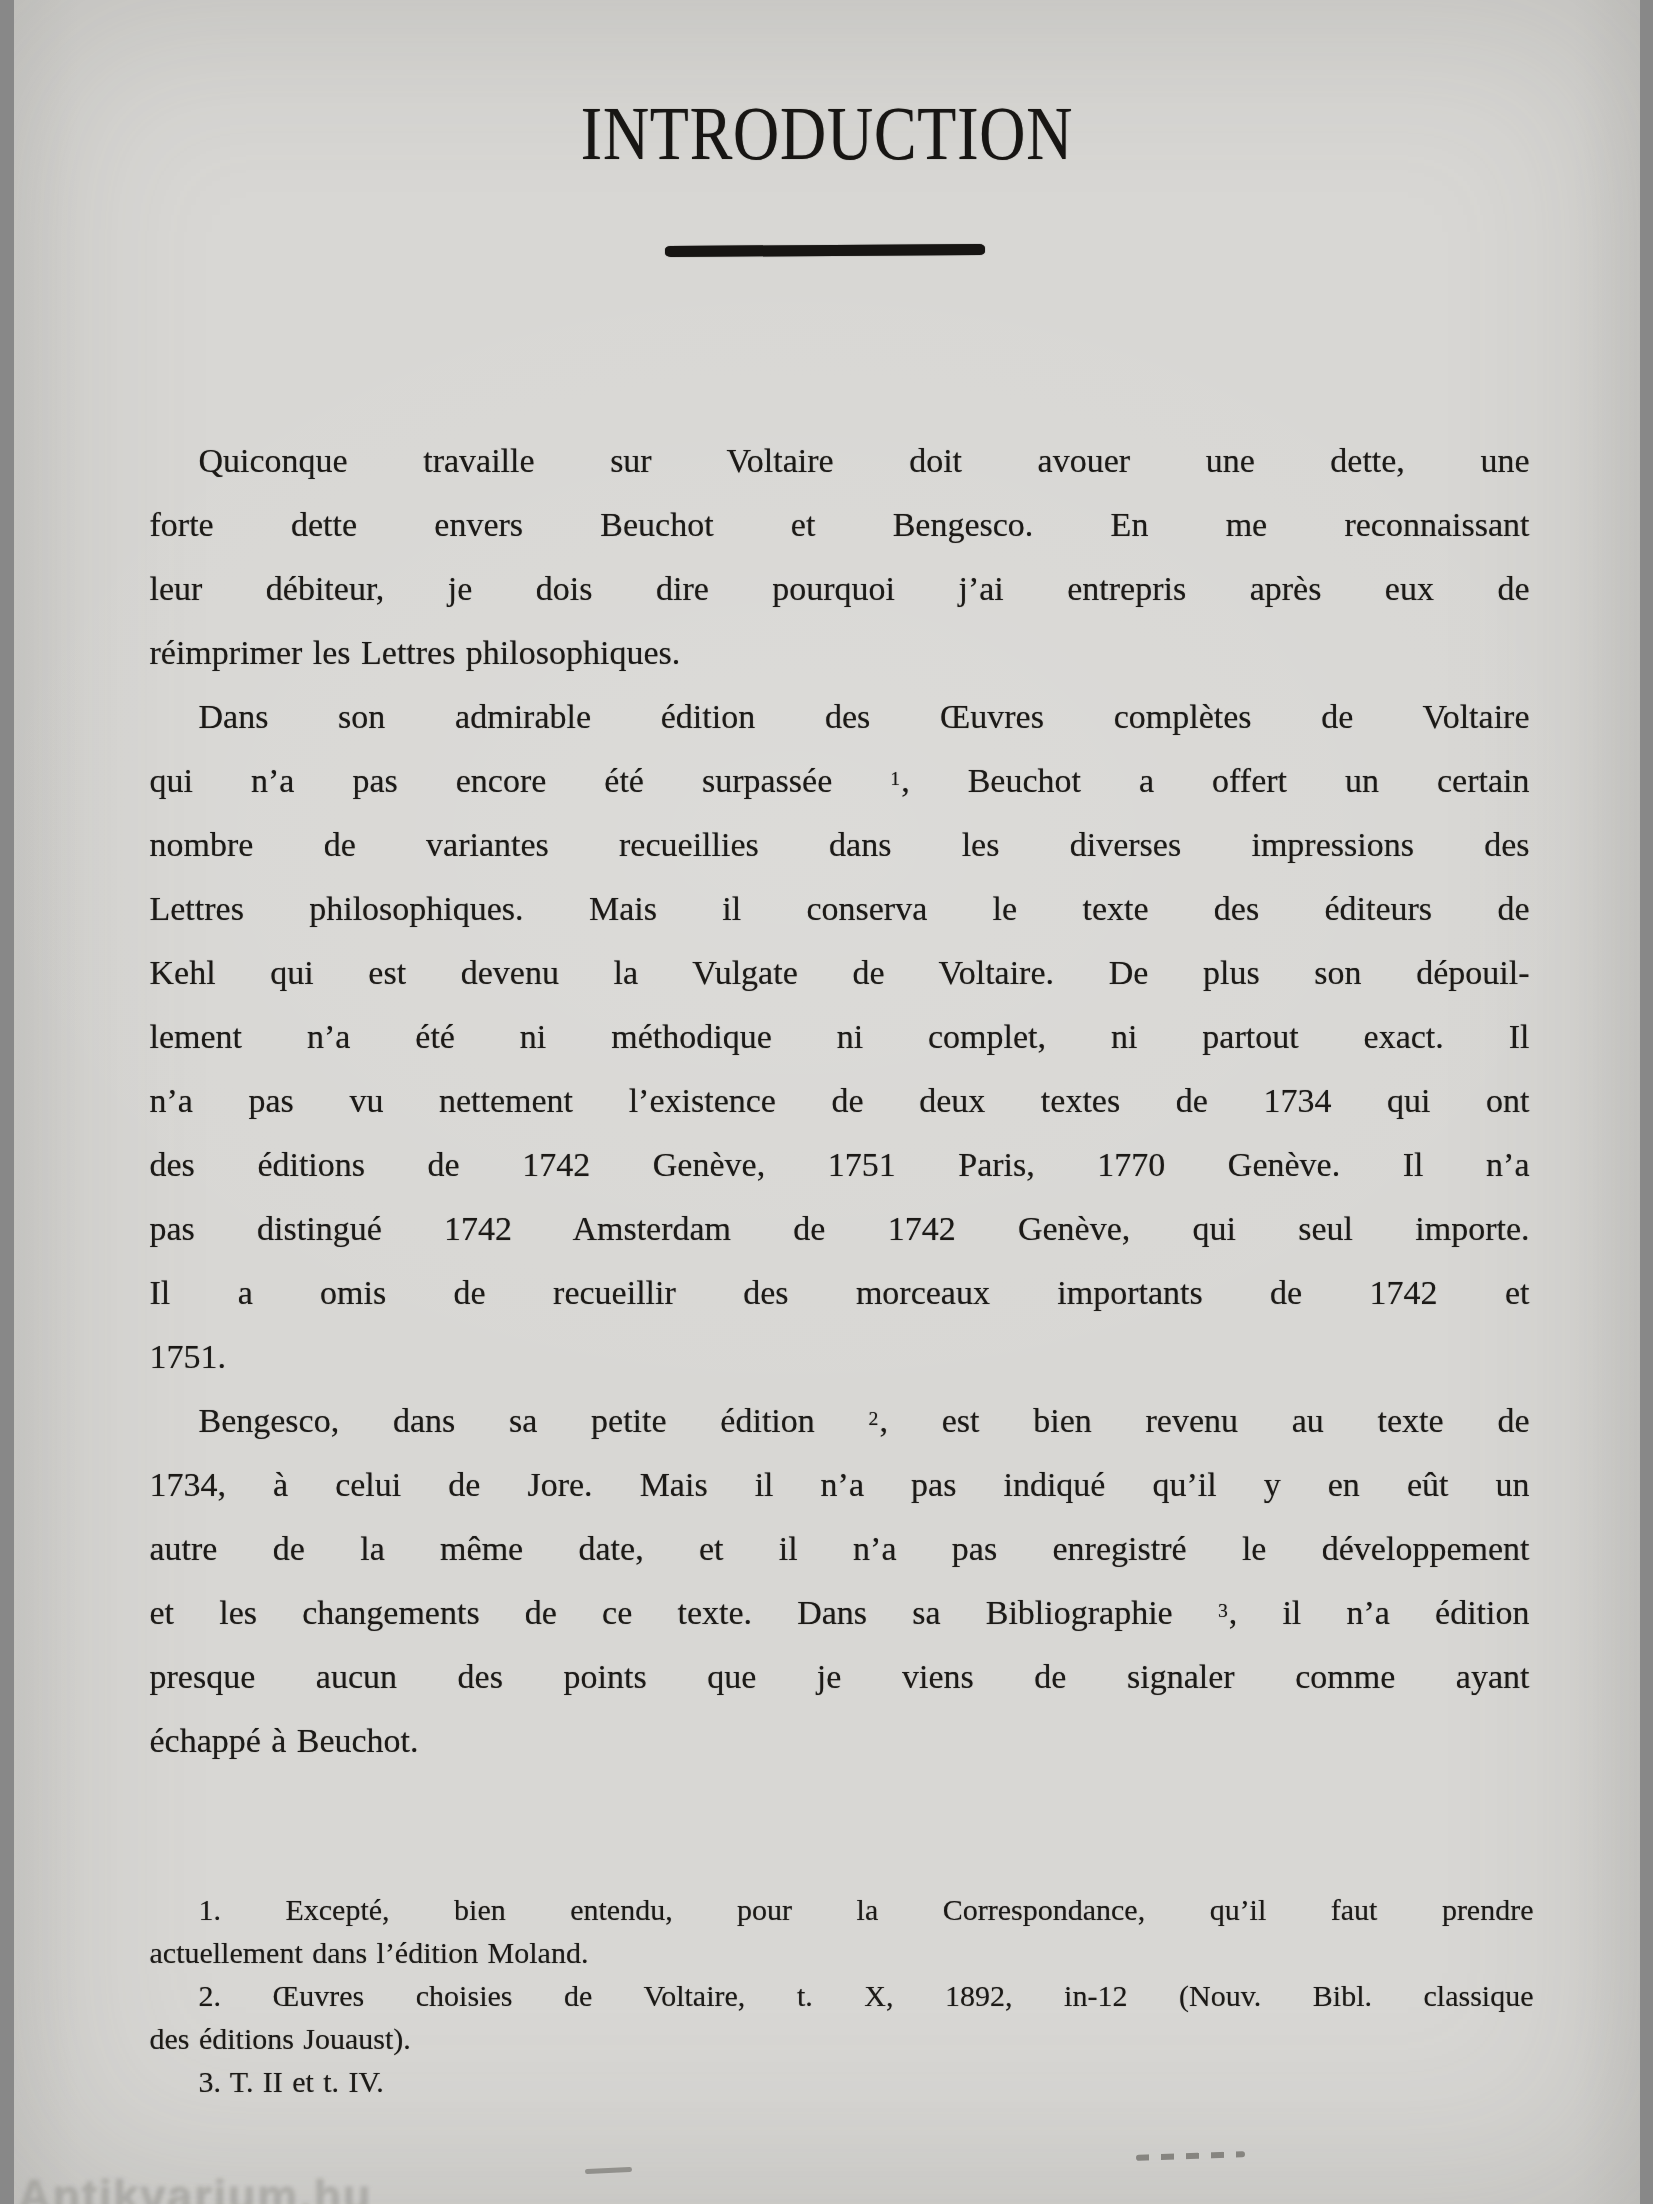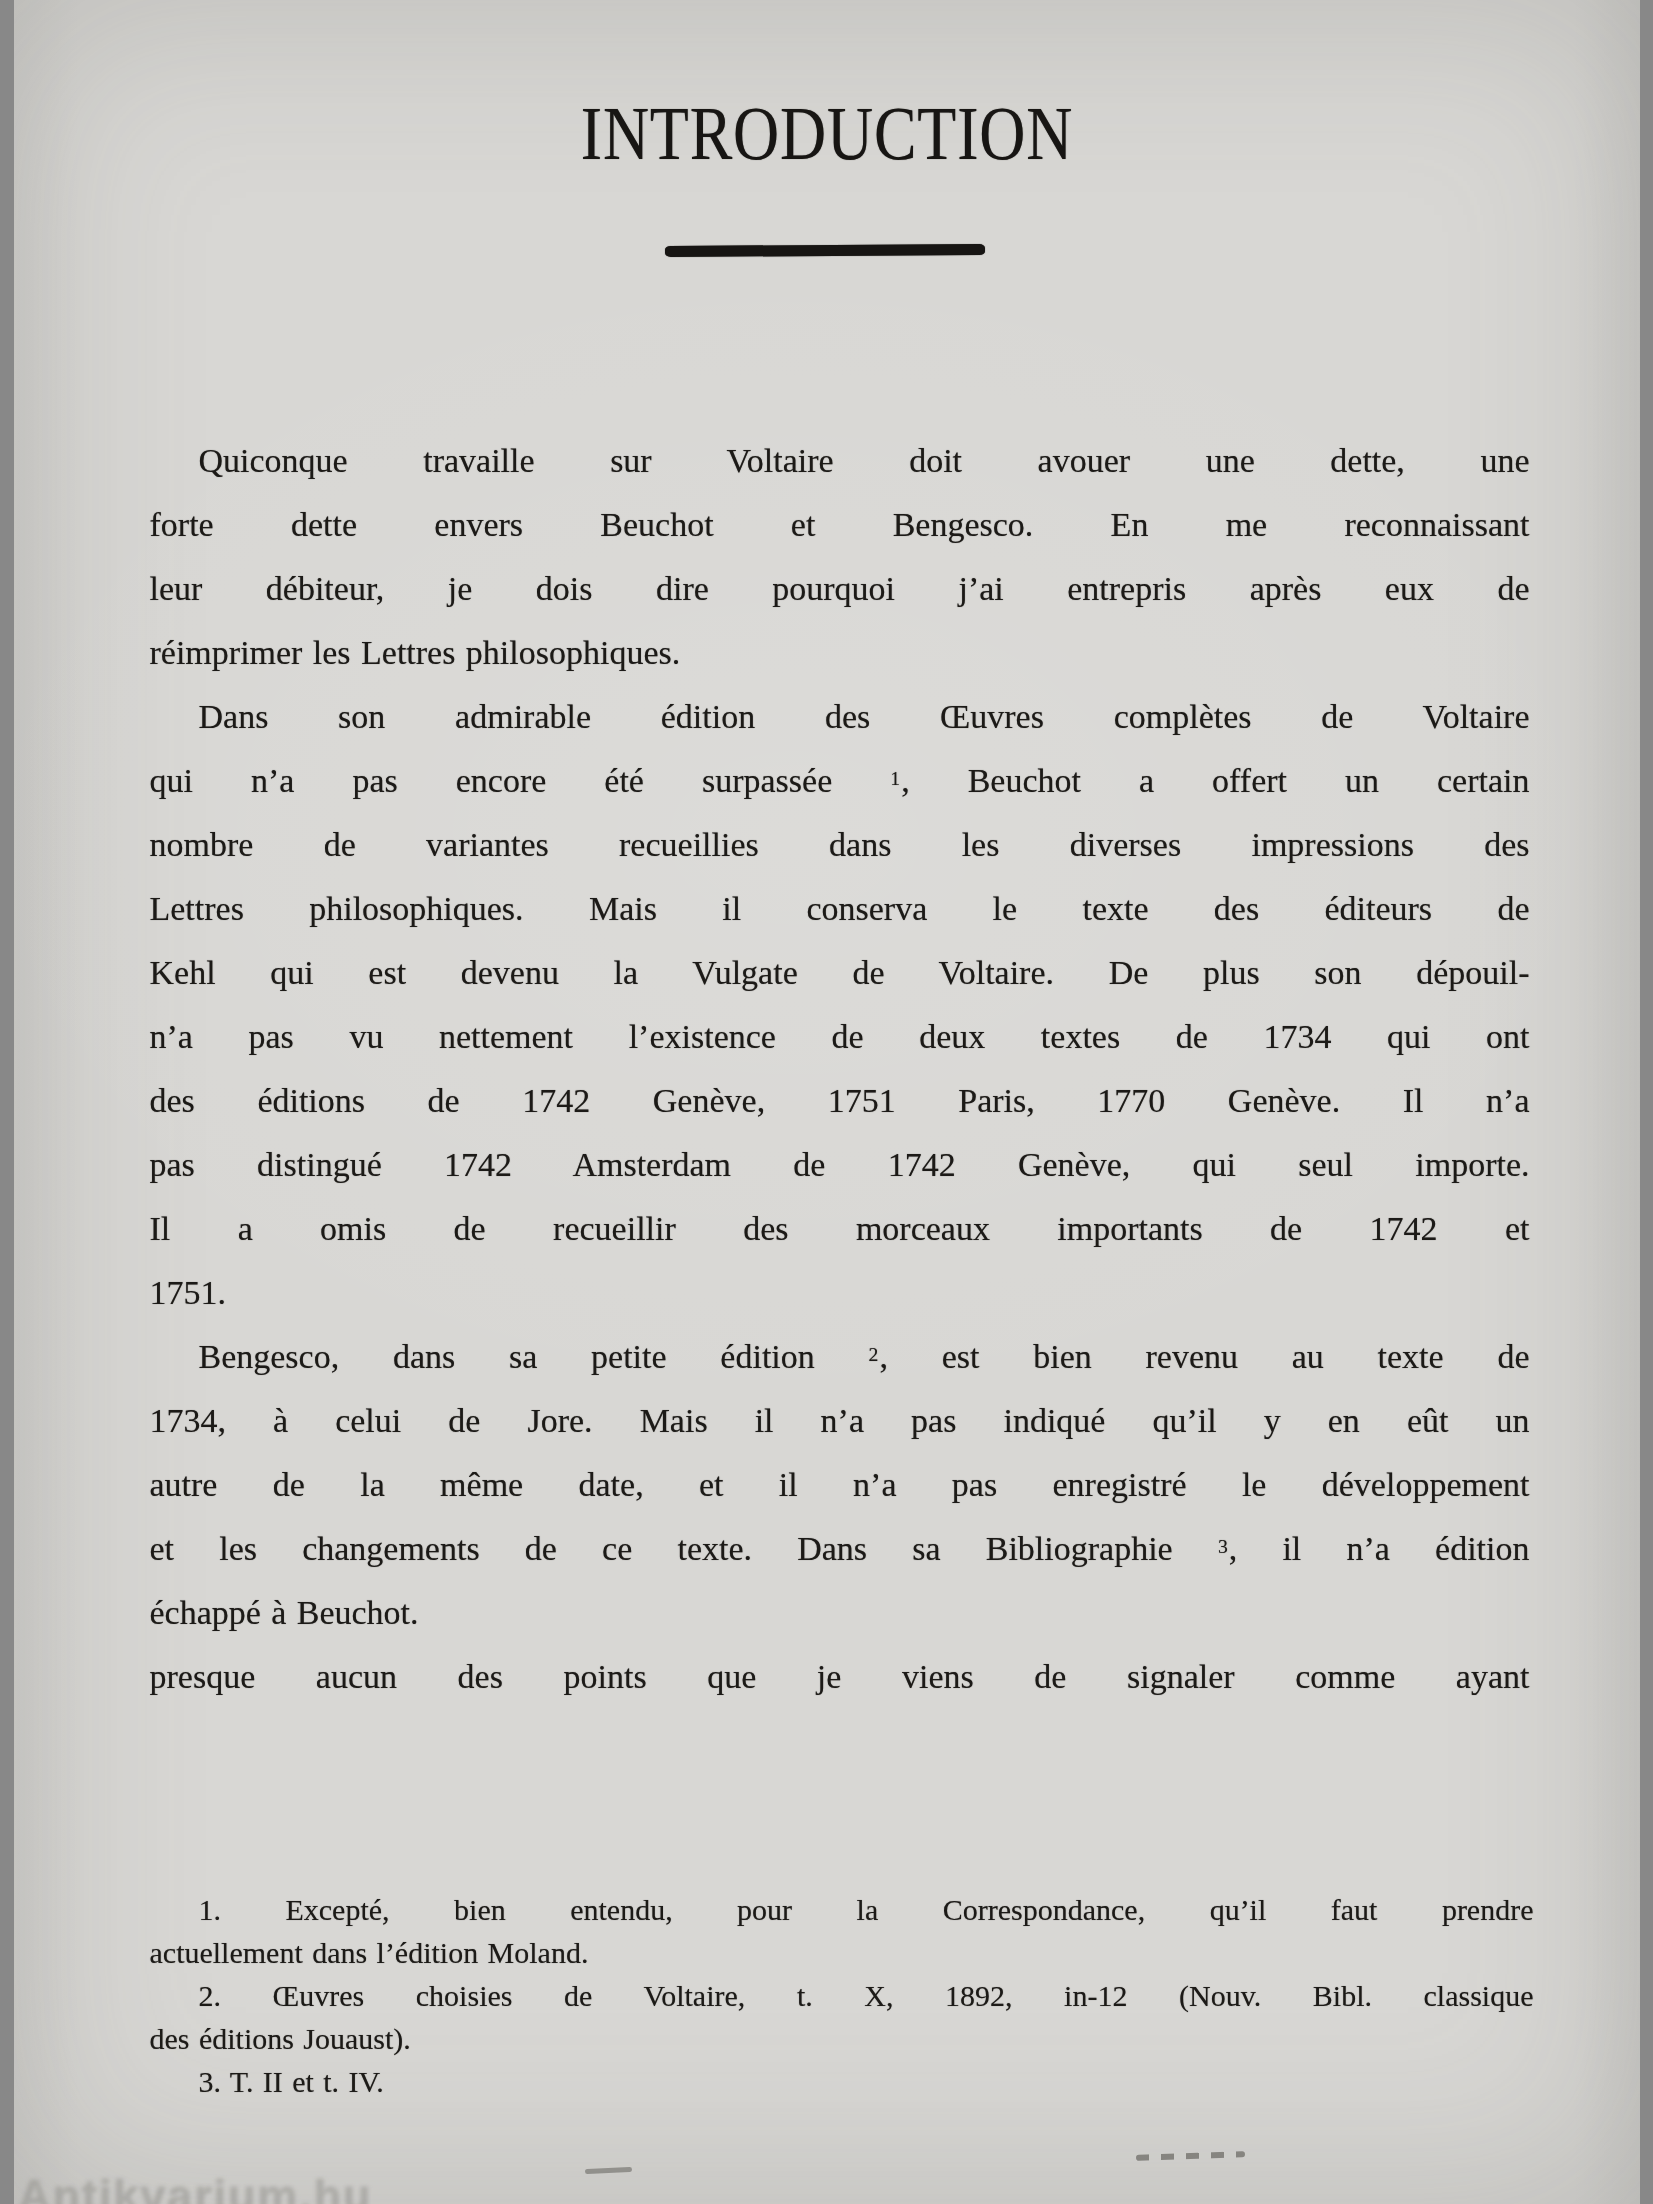--- a/index.html
+++ b/index.html
@@ -150,33 +150,34 @@
         <div class="line"><span>forte dette envers Beuchot et Bengesco. En me reconnaissant</span></div>
         <div class="line"><span>leur débiteur, je dois dire pourquoi j’ai entrepris après eux de</span></div>
         <div class="line last"><span>réimprimer les </span><span class="it">Lettres philosophiques</span><span>.</span></div>
       </div>
       <div class="para">
         <div class="line indent"><span>Dans son admirable édition des </span><span class="it">Œuvres complètes</span><span> de Voltaire</span></div>
         <div class="line"><span>qui n’a pas encore été surpassée </span><sup class="fn-ref">1</sup><span>, Beuchot a offert un certain</span></div>
         <div class="line"><span>nombre de variantes recueillies dans les diverses impressions des</span></div>
         <div class="line"><span class="it">Lettres philosophiques</span><span>. Mais il conserva le texte des éditeurs de</span></div>
         <div class="line"><span>Kehl qui est devenu la Vulgate de Voltaire. De plus son dépouil-</span></div>
+        <div class="line"><span>lement n’a été ni méthodique ni complet, ni partout exact. Il</span></div>
         <div class="line"><span>n’a pas vu nettement l’existence de deux textes de 1734 qui ont</span></div>
         <div class="line"><span>des éditions de 1742 Genève, 1751 Paris, 1770 Genève. Il n’a</span></div>
         <div class="line"><span>pas distingué 1742 Amsterdam de 1742 Genève, qui seul importe.</span></div>
         <div class="line"><span>Il a omis de recueillir des morceaux importants de 1742 et</span></div>
         <div class="line last"><span>1751.</span></div>
       </div>
       <div class="para">
         <div class="line indent"><span>Bengesco, dans sa petite édition </span><sup class="fn-ref">2</sup><span>, est bien revenu au texte de</span></div>
         <div class="line"><span>1734, à celui de Jore. Mais il n’a pas indiqué qu’il y en eût un</span></div>
         <div class="line"><span>autre de la même date, et il n’a pas enregistré le développement</span></div>
         <div class="line"><span>et les changements de ce texte. Dans sa </span><span class="it">Bibliographie</span><span class="it"> </span><sup class="fn-ref">3</sup><span>, il n’a édition</span></div>
+        <div class="line"><span>presque aucun des points que je viens de signaler comme ayant</span></div>
         <div class="line last"><span>échappé à Beuchot.</span></div>
-        <div class="line"><span>presque aucun des points que je viens de signaler comme ayant</span></div>
       </div>
     </div>
 
   <div class="footnotes" id="footnotes">
       <div class="para">
         <div class="line indent"><span>1. Excepté, bien entendu, pour la </span><span class="it">Correspondance</span><span>, qu’il faut prendre</span></div>
         <div class="line last"><span>actuellement dans l’édition Moland.</span></div>
       </div>
       <div class="para">
         <div class="line indent"><span>2. </span><span class="it">Œuvres choisies de Voltaire</span><span>, t. X, 1892, in-12 (Nouv. Bibl. classique</span></div>

